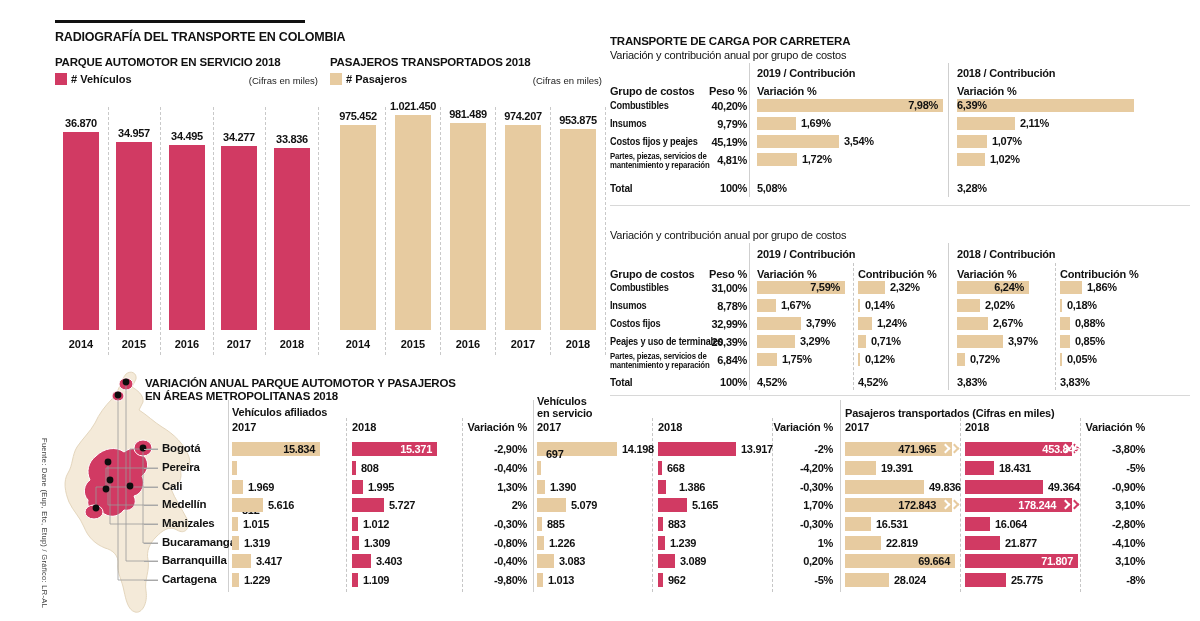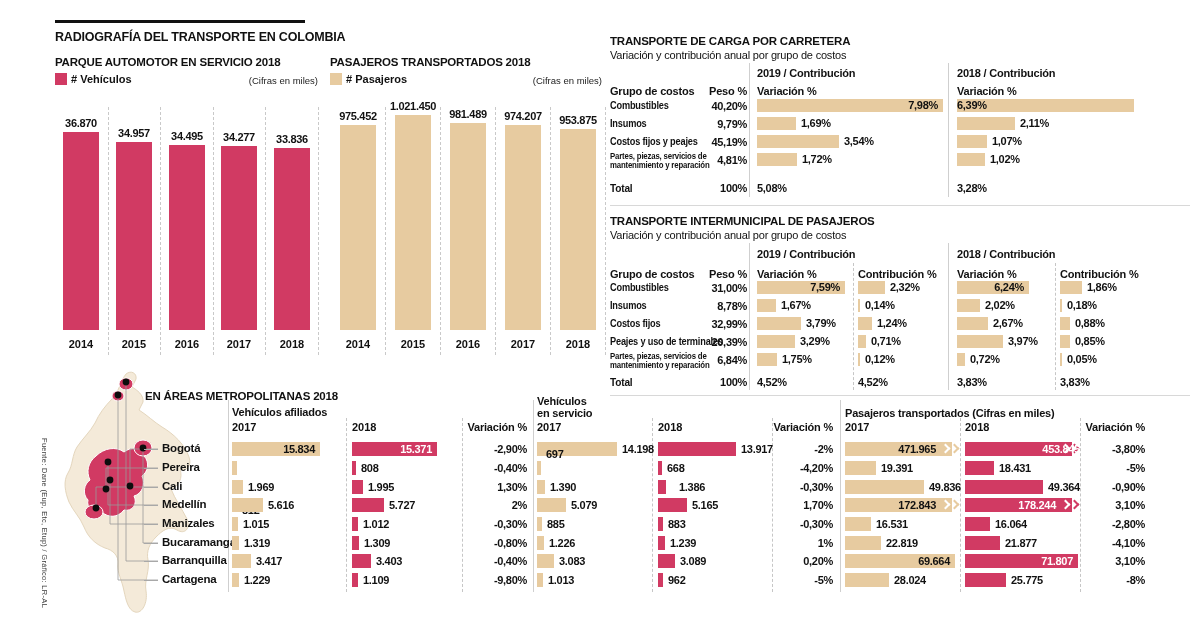--- a/index.html
+++ b/index.html
@@ -134,21 +134,20 @@
       <div class="hbar-label" style="left: 380px; top: 118px;">1,02%</div>
       <div class="rowlabel" style="left: 0px; top: 147px; font-size: 11px;">Total</div>
       <div class="peso" style="left: 87px; top: 147px; width: 50px;">100%</div>
       <div class="hbar-label" style="left: 147px; top: 147px;">5,08%</div>
       <div class="hbar-label" style="left: 347px; top: 147px;">3,28%</div>
     </div>
 
   <div class="abs hline" style="left:610px;top:205px;width:580px"></div>
 
   <div class="abs" id="tbl-inter" style="left:610px;top:215px;width:580px;height:178px">
-    <div class="abs sec-title" style="left:0;top:0">TRANSPORTE INTERMUNICIPAL DE PASAJEROS</div>
     <div class="abs sub" style="left:0;top:14px">Variación y contribución anual por grupo de costos</div>
     <div class="abs colhdr" style="left:147px;top:33px">2019 / Contribución</div>
     <div class="abs colhdr" style="left:347px;top:33px">2018 / Contribución</div>
     <div class="abs colhdr" style="left:0;top:53px">Grupo de costos</div>
     <div class="abs colhdr" style="left:87px;top:53px;width:50px;text-align:right">Peso %</div>
     <div class="abs colhdr" style="left:147px;top:53px">Variación %</div>
     <div class="abs colhdr" style="left:248px;top:53px">Contribución %</div>
     <div class="abs colhdr" style="left:347px;top:53px">Variación %</div>
     <div class="abs colhdr" style="left:450px;top:53px">Contribución %</div>
     <div class="abs vline" style="left:139px;top:28px;height:147px"></div>
@@ -239,20 +238,21 @@
       <circle cx="70" cy="94" r="3.4"></circle>
       <circle cx="72" cy="112" r="3.4"></circle>
       <circle cx="68" cy="121" r="3.4"></circle>
       <circle cx="92" cy="118" r="3.4"></circle>
       <circle cx="58" cy="140" r="3.4"></circle>
     </g>
   </svg>
 
   <div class="vtext" style="left:40px;top:438px">Fuente: Dane (Eup, Etc, Etup) / Gráfico: LR-AL</div>
 
+  <div class="abs sec-title" style="left:145px;top:377px">VARIACIÓN ANUAL PARQUE AUTOMOTOR Y PASAJEROS</div>
   <div class="abs sec-title" style="left:145px;top:390px">EN ÁREAS METROPOLITANAS 2018</div>
 
   <div class="abs colhdr" style="left:232px;top:406px">Vehículos afiliados</div>
   <div class="abs yearhdr" style="left:232px;top:421px">2017</div>
   <div class="abs yearhdr" style="left:352px;top:421px">2018</div>
   <div class="abs colhdr" style="left:447px;top:421px;width:80px;text-align:right">Variación %</div>
 
   <div class="abs colhdr" style="left:537px;top:395px">Vehículos</div>
   <div class="abs colhdr" style="left:537px;top:407px">en servicio</div>
   <div class="abs yearhdr" style="left:537px;top:421px">2017</div>

